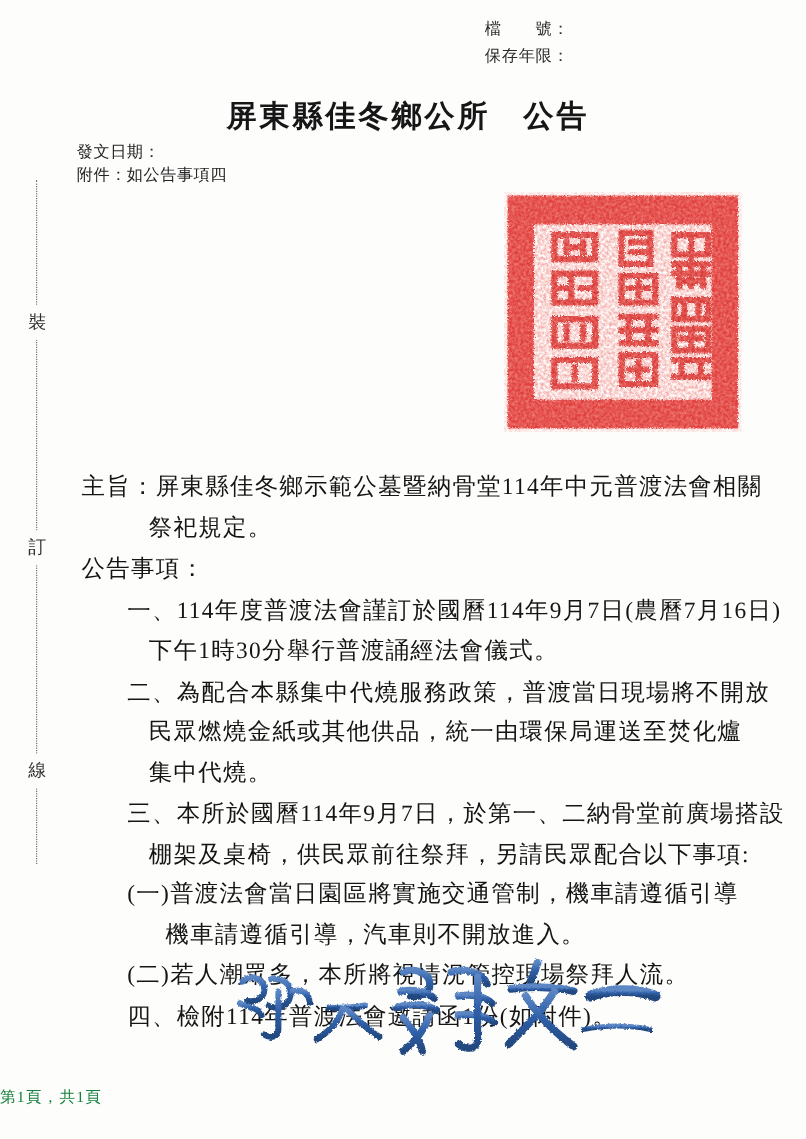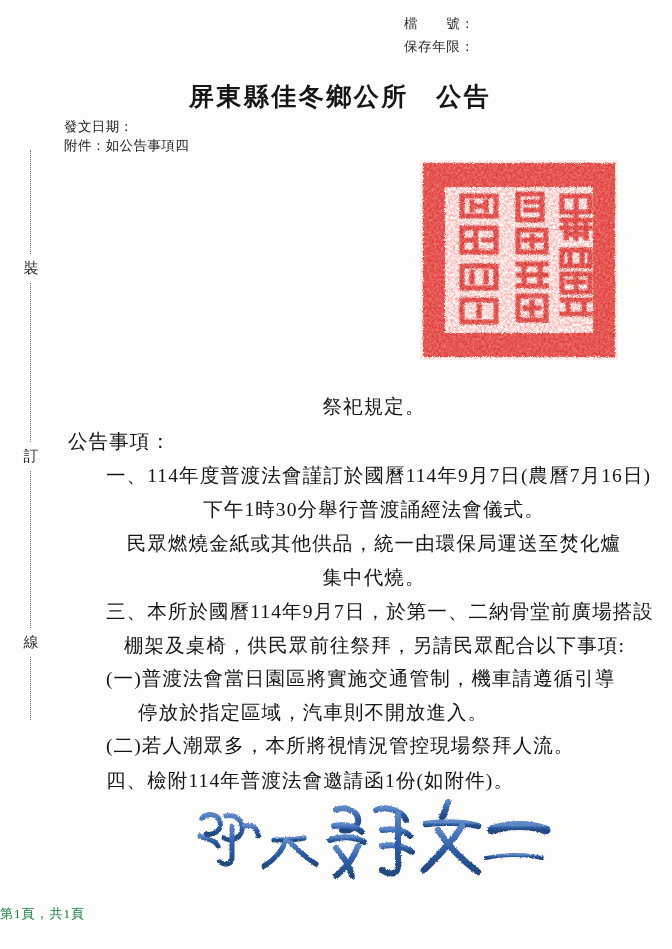--- a/index.html
+++ b/index.html
@@ -106,21 +106,21 @@
     top: 390px;
     width: 556px;
     font-size: 19.5px;
     line-height: 33.5px;
     letter-spacing: 1.1px;
     color: #151515;
   }
   .para { margin: 0 0 1px 0; }
   .para .ln { display: block; white-space: pre; }
   .para .ln.ind1 { padding-left: 38px; }
-  .para .ln.ind2 { padding-left: 56px; text-align: center; }
+  .para .ln.ind2 { padding-left: 56px; }
   .para .ln.ind-sub { padding-left: 38px; }
   .para .ln.ind-sub2 { padding-left: 70px; }
   .sec-label { display: block; white-space: pre; }
 
   
   .signature {
     position: absolute;
     left: 186px;
     top: 796px;
     width: 372px;
@@ -222,42 +222,44 @@
         <rect x="0" y="0" width="198" height="200" filter="url(#speckle)"></rect>
       </g>
 
       <rect x="0" y="0" width="198" height="200" fill="none" stroke="#fdfdfc" stroke-width="5" opacity="0.55"></rect>
     </svg>
   </div>
 
   <div class="body-wrap">
 
     <div class="para">
+      <span class="ln">主旨：屏東縣佳冬鄉示範公墓暨納骨堂114年中元普渡法會相關</span>
       <span class="ln ind2">祭祀規定。</span>
     </div>
 
     <div class="para">
       <span class="sec-label">公告事項：</span>
     </div>
 
     <div class="para">
       <span class="ln ind1">一、114年度普渡法會謹訂於國曆114年9月7日(農曆7月16日)</span>
       <span class="ln ind2">下午1時30分舉行普渡誦經法會儀式。</span>
     </div>
 
     <div class="para">
+      <span class="ln ind1">二、為配合本縣集中代燒服務政策，普渡當日現場將不開放</span>
       <span class="ln ind2">民眾燃燒金紙或其他供品，統一由環保局運送至焚化爐</span>
       <span class="ln ind2">集中代燒。</span>
     </div>
 
     <div class="para">
       <span class="ln ind1">三、本所於國曆114年9月7日，於第一、二納骨堂前廣場搭設</span>
       <span class="ln ind2">棚架及桌椅，供民眾前往祭拜，另請民眾配合以下事項:</span>
       <span class="ln ind-sub">(一)普渡法會當日園區將實施交通管制，機車請遵循引導</span>
-      <span class="ln ind-sub2">停放於指定區域，汽車則不開放進入。</span>
+      <span class="ln ind-sub2">機車請遵循引導，汽車則不開放進入。</span>
       <span class="ln ind-sub">(二)若人潮眾多，本所將視情況管控現場祭拜人流。</span>
     </div>
 
     <div class="para">
       <span class="ln ind1">四、檢附114年普渡法會邀請函1份(如附件)。</span>
     </div>
 
   </div>
 
   <div class="signature">

